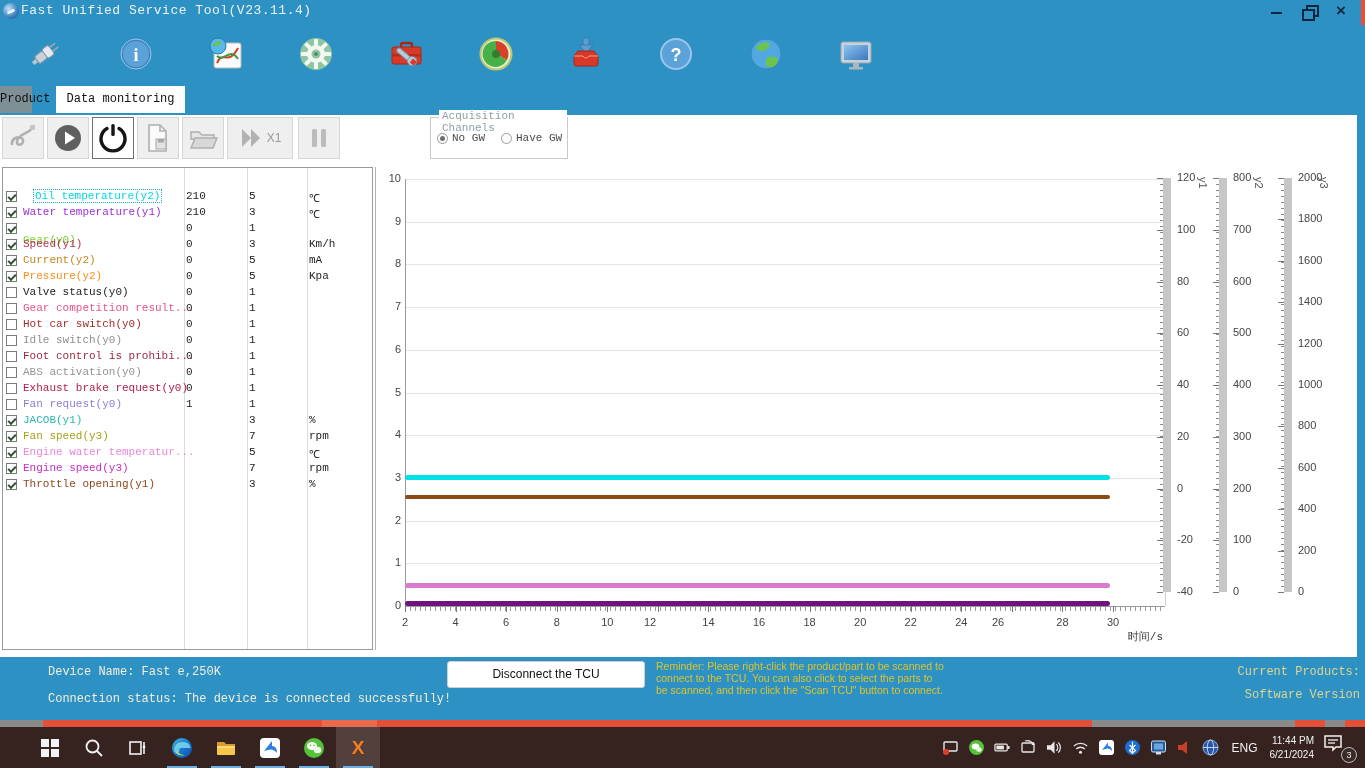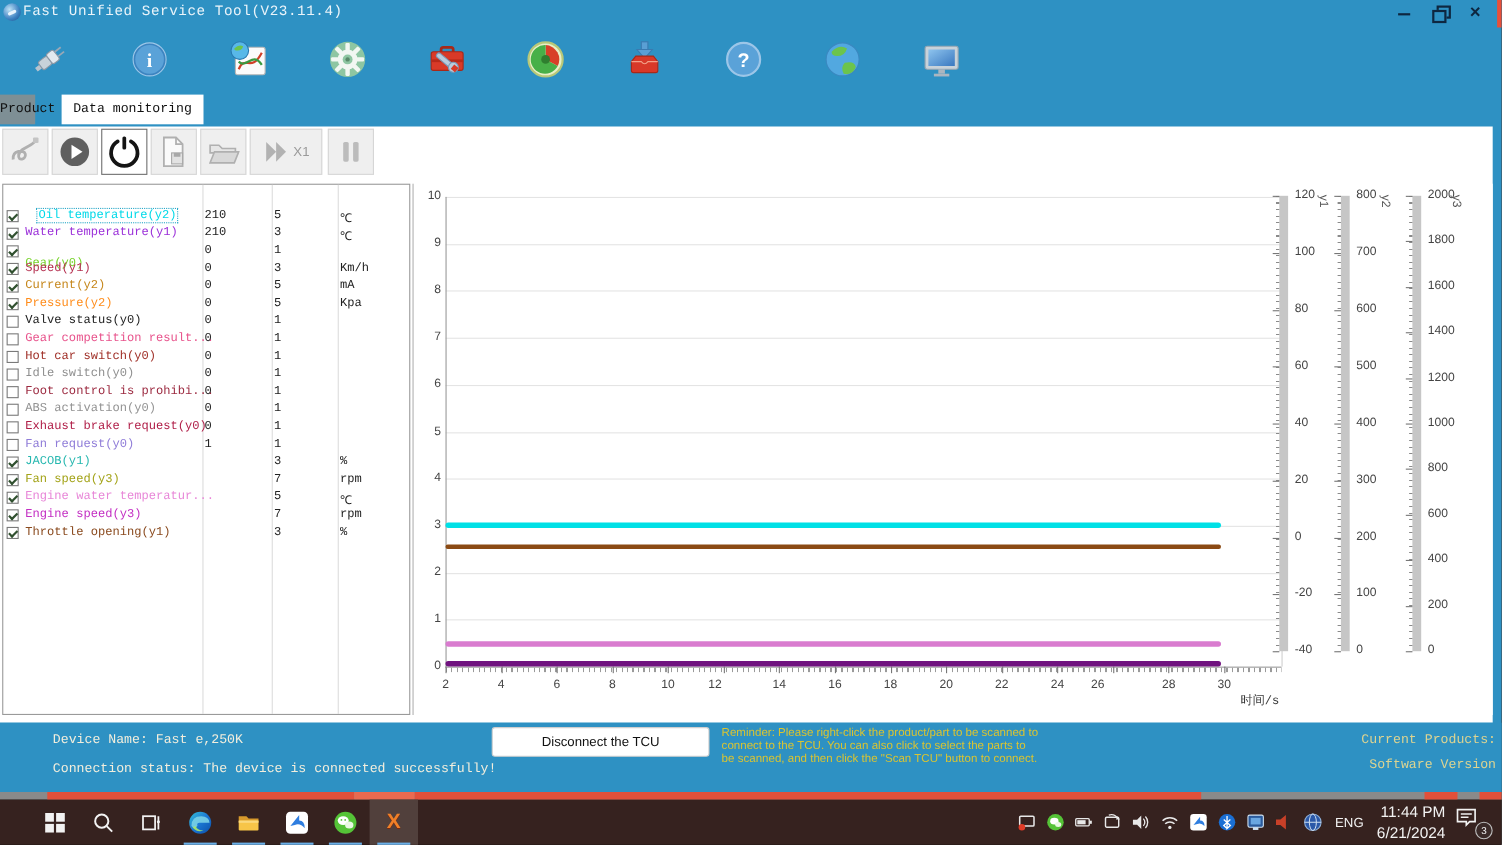--- a/index.html
+++ b/index.html
@@ -94,21 +94,21 @@
   
   .taskbar { position:absolute; left:0; top:727px; width:1365px; height:41px; background:#36221f; }
   .pinned { position:absolute; left:28px; top:0; height:41px; display:flex; }
   .slot { width:44px; height:41px; display:flex; align-items:center; justify-content:center; position:relative; }
   .slot.active { background:#51403c; }
   .ind { position:absolute; bottom:0; left:7px; right:7px; height:2px; background:#6ab0e8; }
   .xapp { font-family:"Liberation Sans",sans-serif; font-weight:bold; font-size:19px; color:#f08028; text-shadow:0 1px 0 #7a2a10; line-height:1; }
   .trayzone { position:absolute; right:0; top:0; height:41px; display:flex; align-items:center; gap:9px; padding-right:8px; }
   .tray-ic { width:17px; height:17px; display:flex; align-items:center; justify-content:center; }
   .eng { font-family:"Liberation Sans",sans-serif; font-size:12px; color:#f2f2f2; padding:0 3px; }
-  .clock { font-family:"Liberation Sans",sans-serif; font-size:14px; color:#f2f2f2; text-align:right; line-height:1.35; }
+  .clock { font-family:"Liberation Sans",sans-serif; font-size:10px; color:#f2f2f2; text-align:right; line-height:1.35; }
   .notif { position:relative; width:34px; height:30px; }
   .badge { position:absolute; right:0; bottom:0; width:16px; height:16px; border-radius:50%; border:1px solid #bdbdbd; background:#3a2a28; color:#eee; font-family:"Liberation Sans",sans-serif; font-size:9px; text-align:center; line-height:14px; }
 </style>
 </head>
 <body>
 
 <div class="screen">
   <div class="app-window">
 
     <div class="titlebar">
@@ -274,20 +274,33 @@
             </svg>
           <span class="x1">X1</span>
         </div>
         <div class="ctl" style="left:298px">
           <svg width="26" height="26" viewBox="0 0 26 26">
               <rect x="6" y="4" width="5" height="18" rx="1.5" fill="#bcbcbc"></rect>
               <rect x="15" y="4" width="5" height="18" rx="1.5" fill="#bcbcbc"></rect>
             </svg>
         </div>
 
+        <div class="groupbox">
+          <div class="legend">Acquisition Channels</div>
+          <div class="radio-row">
+            <div class="radio-item">
+              <span class="radio sel"></span>
+              <span>No GW</span>
+            </div>
+            <div class="radio-item">
+              <span class="radio"></span>
+              <span>Have GW</span>
+            </div>
+          </div>
+        </div>
       </div>
 
       <div class="work">
         <div class="table-panel">
           <div class="colline" style="left:181px"></div>
           <div class="colline" style="left:244px"></div>
           <div class="colline" style="left:304px"></div>
           <div id="rows">
               <div class="trow" style="top: 21px;">
                 <span class="cb on"></span>

